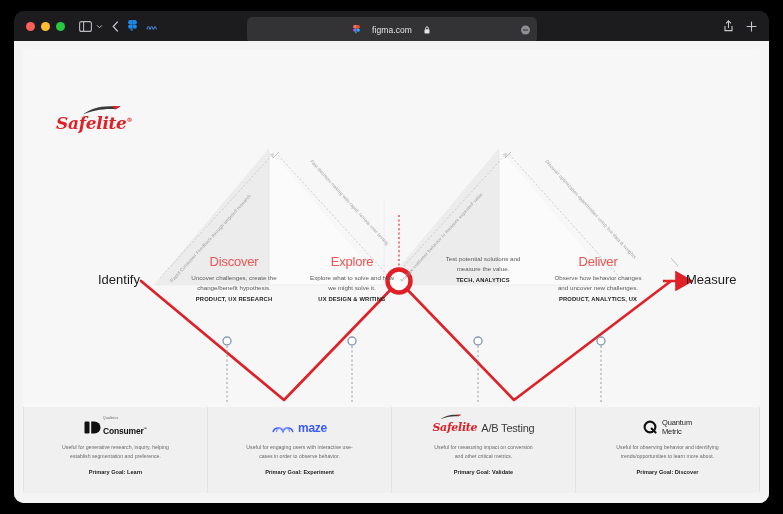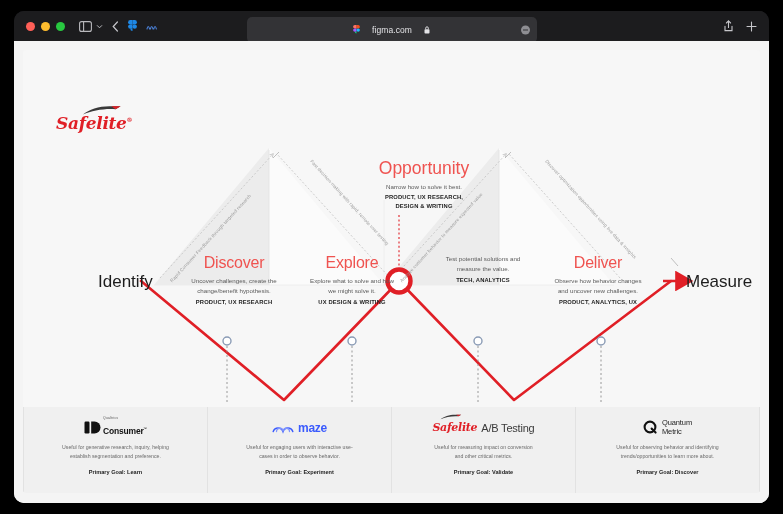--- a/index.html
+++ b/index.html
@@ -127,21 +127,21 @@
   .shapes { position: absolute; inset: 0; }
 
   
   .phase {
     position: absolute;
     text-align: center;
     width: 150px;
   }
   .phase h2 {
     font-weight: 400;
-    font-size: 16px;
+    font-size: 13px;
     color: #ef5350;
     letter-spacing: -0.2px;
     margin-bottom: 4px;
   }
   .phase .desc {
     font-size: 6.2px;
     line-height: 1.55;
     color: #5a5a5a;
     margin-bottom: 4px;
   }
@@ -173,21 +173,21 @@
     font-size: 5.8px;
     font-weight: bold;
     color: #1d1d1d;
     line-height: 1.5;
     letter-spacing: .15px;
   }
 
   
   .endpoint {
     position: absolute;
-    font-size: 17px;
+    font-size: 13px;
     color: #1d1d1d;
   }
   .ep-identify { left: 75px; top: 222px; }
   .ep-measure  { left: 663px; top: 222px; }
 
   
   .edge-label {
     position: absolute;
     font-size: 4.6px;
     color: #9a9a9a;
@@ -388,28 +388,20 @@
           </div>
 
           <div class="edge-label" style="left:148px; top:229px; transform: rotate(-47.5deg);">Rapid Consumer Feedback through targeted research</div>
           <div class="edge-label" style="left:288px; top:108px; transform: rotate(47.5deg);">Fast decision-making with rapid, remote user testing</div>
           <div class="edge-label" style="left:378px; top:229px; transform: rotate(-47.5deg);">Analyze customer behavior to measure expected value</div>
           <div class="edge-label" style="left:523px; top:108px; transform: rotate(47.5deg);">Discover optimization opportunities using live data &amp; insights</div>
 
           <div class="endpoint ep-identify">Identify</div>
           <div class="endpoint ep-measure">Measure</div>
 
-          <div class="opportunity">
-            <h2>Opportunity</h2>
-            <div class="desc">Narrow how to solve it best.</div>
-            <div class="roles">
-              <div>PRODUCT, UX RESEARCH,</div>
-              <div>DESIGN &amp; WRITING</div>
-            </div>
-          </div>
 
           <div class="phase" style="left:136px; top:204px;">
             <h2>Discover</h2>
             <div class="desc">
               <div>Uncover challenges, create the</div>
               <div>change/benefit hypothesis.</div>
             </div>
             <div class="roles">PRODUCT, UX RESEARCH</div>
           </div>
 

